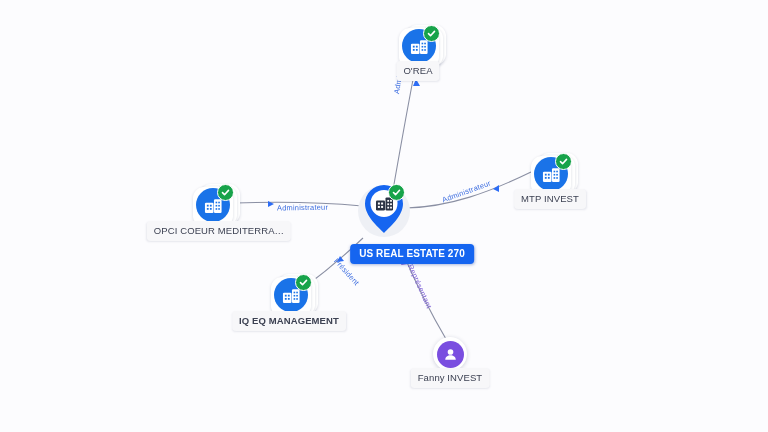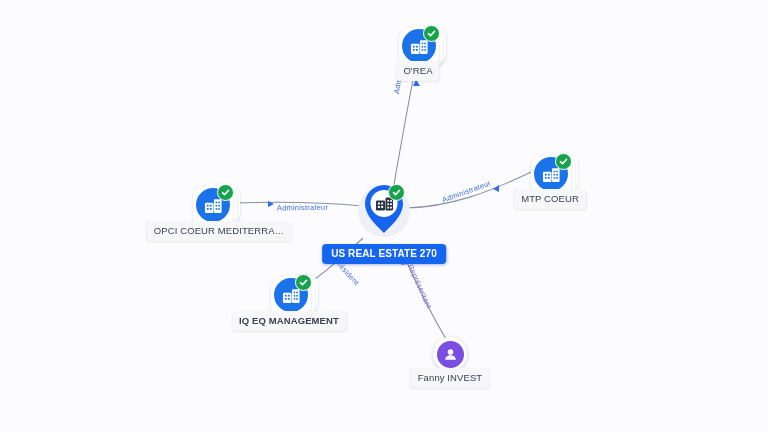--- a/index.html
+++ b/index.html
@@ -172,20 +172,21 @@
     text-align: center;
   }
   .node-label.primary {
     background: #1565f0;
     color: #ffffff;
     font-weight: bold;
     font-size: 10px;
     padding: 5px 9px;
     border-radius: 4px;
     box-shadow: 0 1px 3px rgba(20,60,160,0.35);
+    margin-left: 28px;
   }
 </style>
 </head>
 <body style="background: rgb(252, 252, 254);">
 
 <div id="graph-canvas">
 
   <svg class="edges-svg" viewBox="0 0 768 432">
 
     <path class="edge-path" d="M 393 190 C 400 150, 408 105, 416 64"></path>
@@ -294,21 +295,21 @@
           <rect x="12.2" y="12.8" width="1.7" height="1.7" fill="#1a73e8"></rect>
           <rect x="15" y="12.8" width="1.7" height="1.7" fill="#1a73e8"></rect>
         </svg>
       </div>
       <div class="check-badge">
         <svg width="9" height="9" viewBox="0 0 12 12">
           <path d="M2 6.2 L4.7 9 L10 3.2" stroke="#ffffff" stroke-width="2.1" fill="none" stroke-linecap="round" stroke-linejoin="round"></path>
         </svg>
       </div>
     </div>
-    <div class="node-label" style="left:-1px; top:15px;">MTP COEUR</div>
+    <div class="node-label" style="left:-1px; top:15px;">MTP INVEST</div>
   </div>
 
   <div class="node" style="left:213px; top:205px;">
     <div class="stack s1"></div>
     <div class="stack s2"></div>
     <div class="stack s3"></div>
     <div class="company-icon-wrap">
       <div class="company-circle">
         <svg width="19" height="19" viewBox="0 0 20 20">
           <rect x="1" y="7" width="9" height="11" rx="1.2" fill="#ffffff"></rect>

